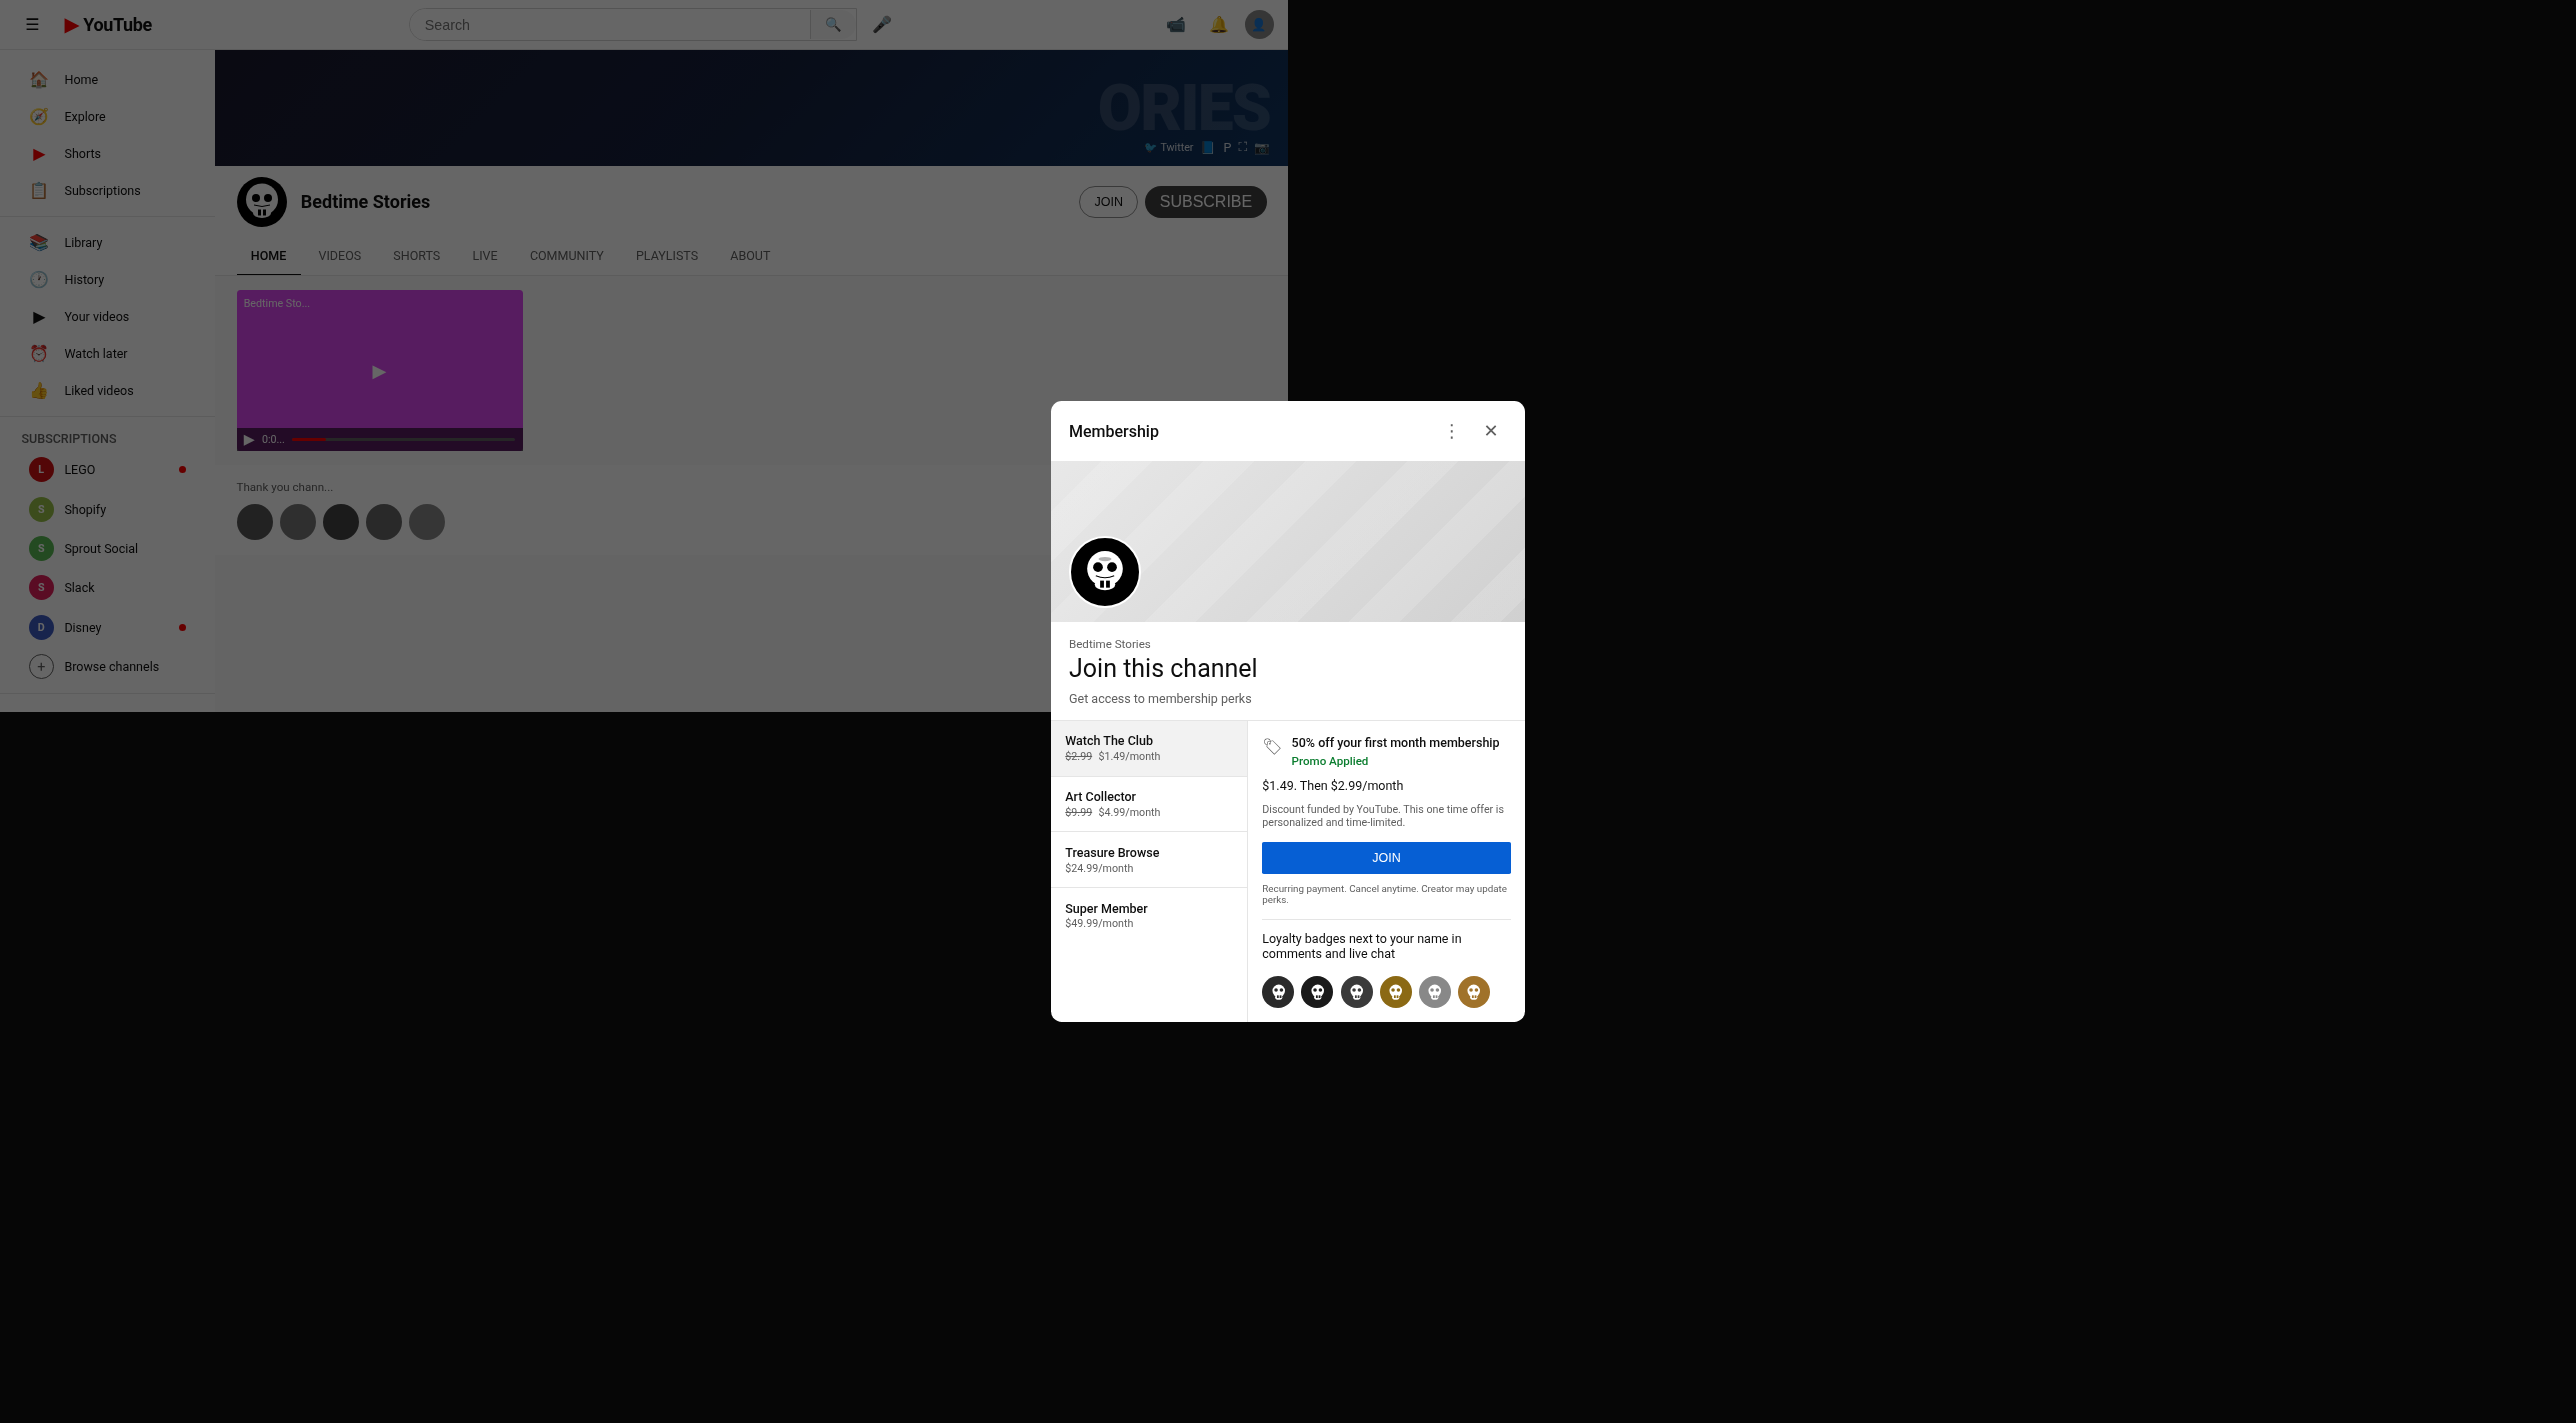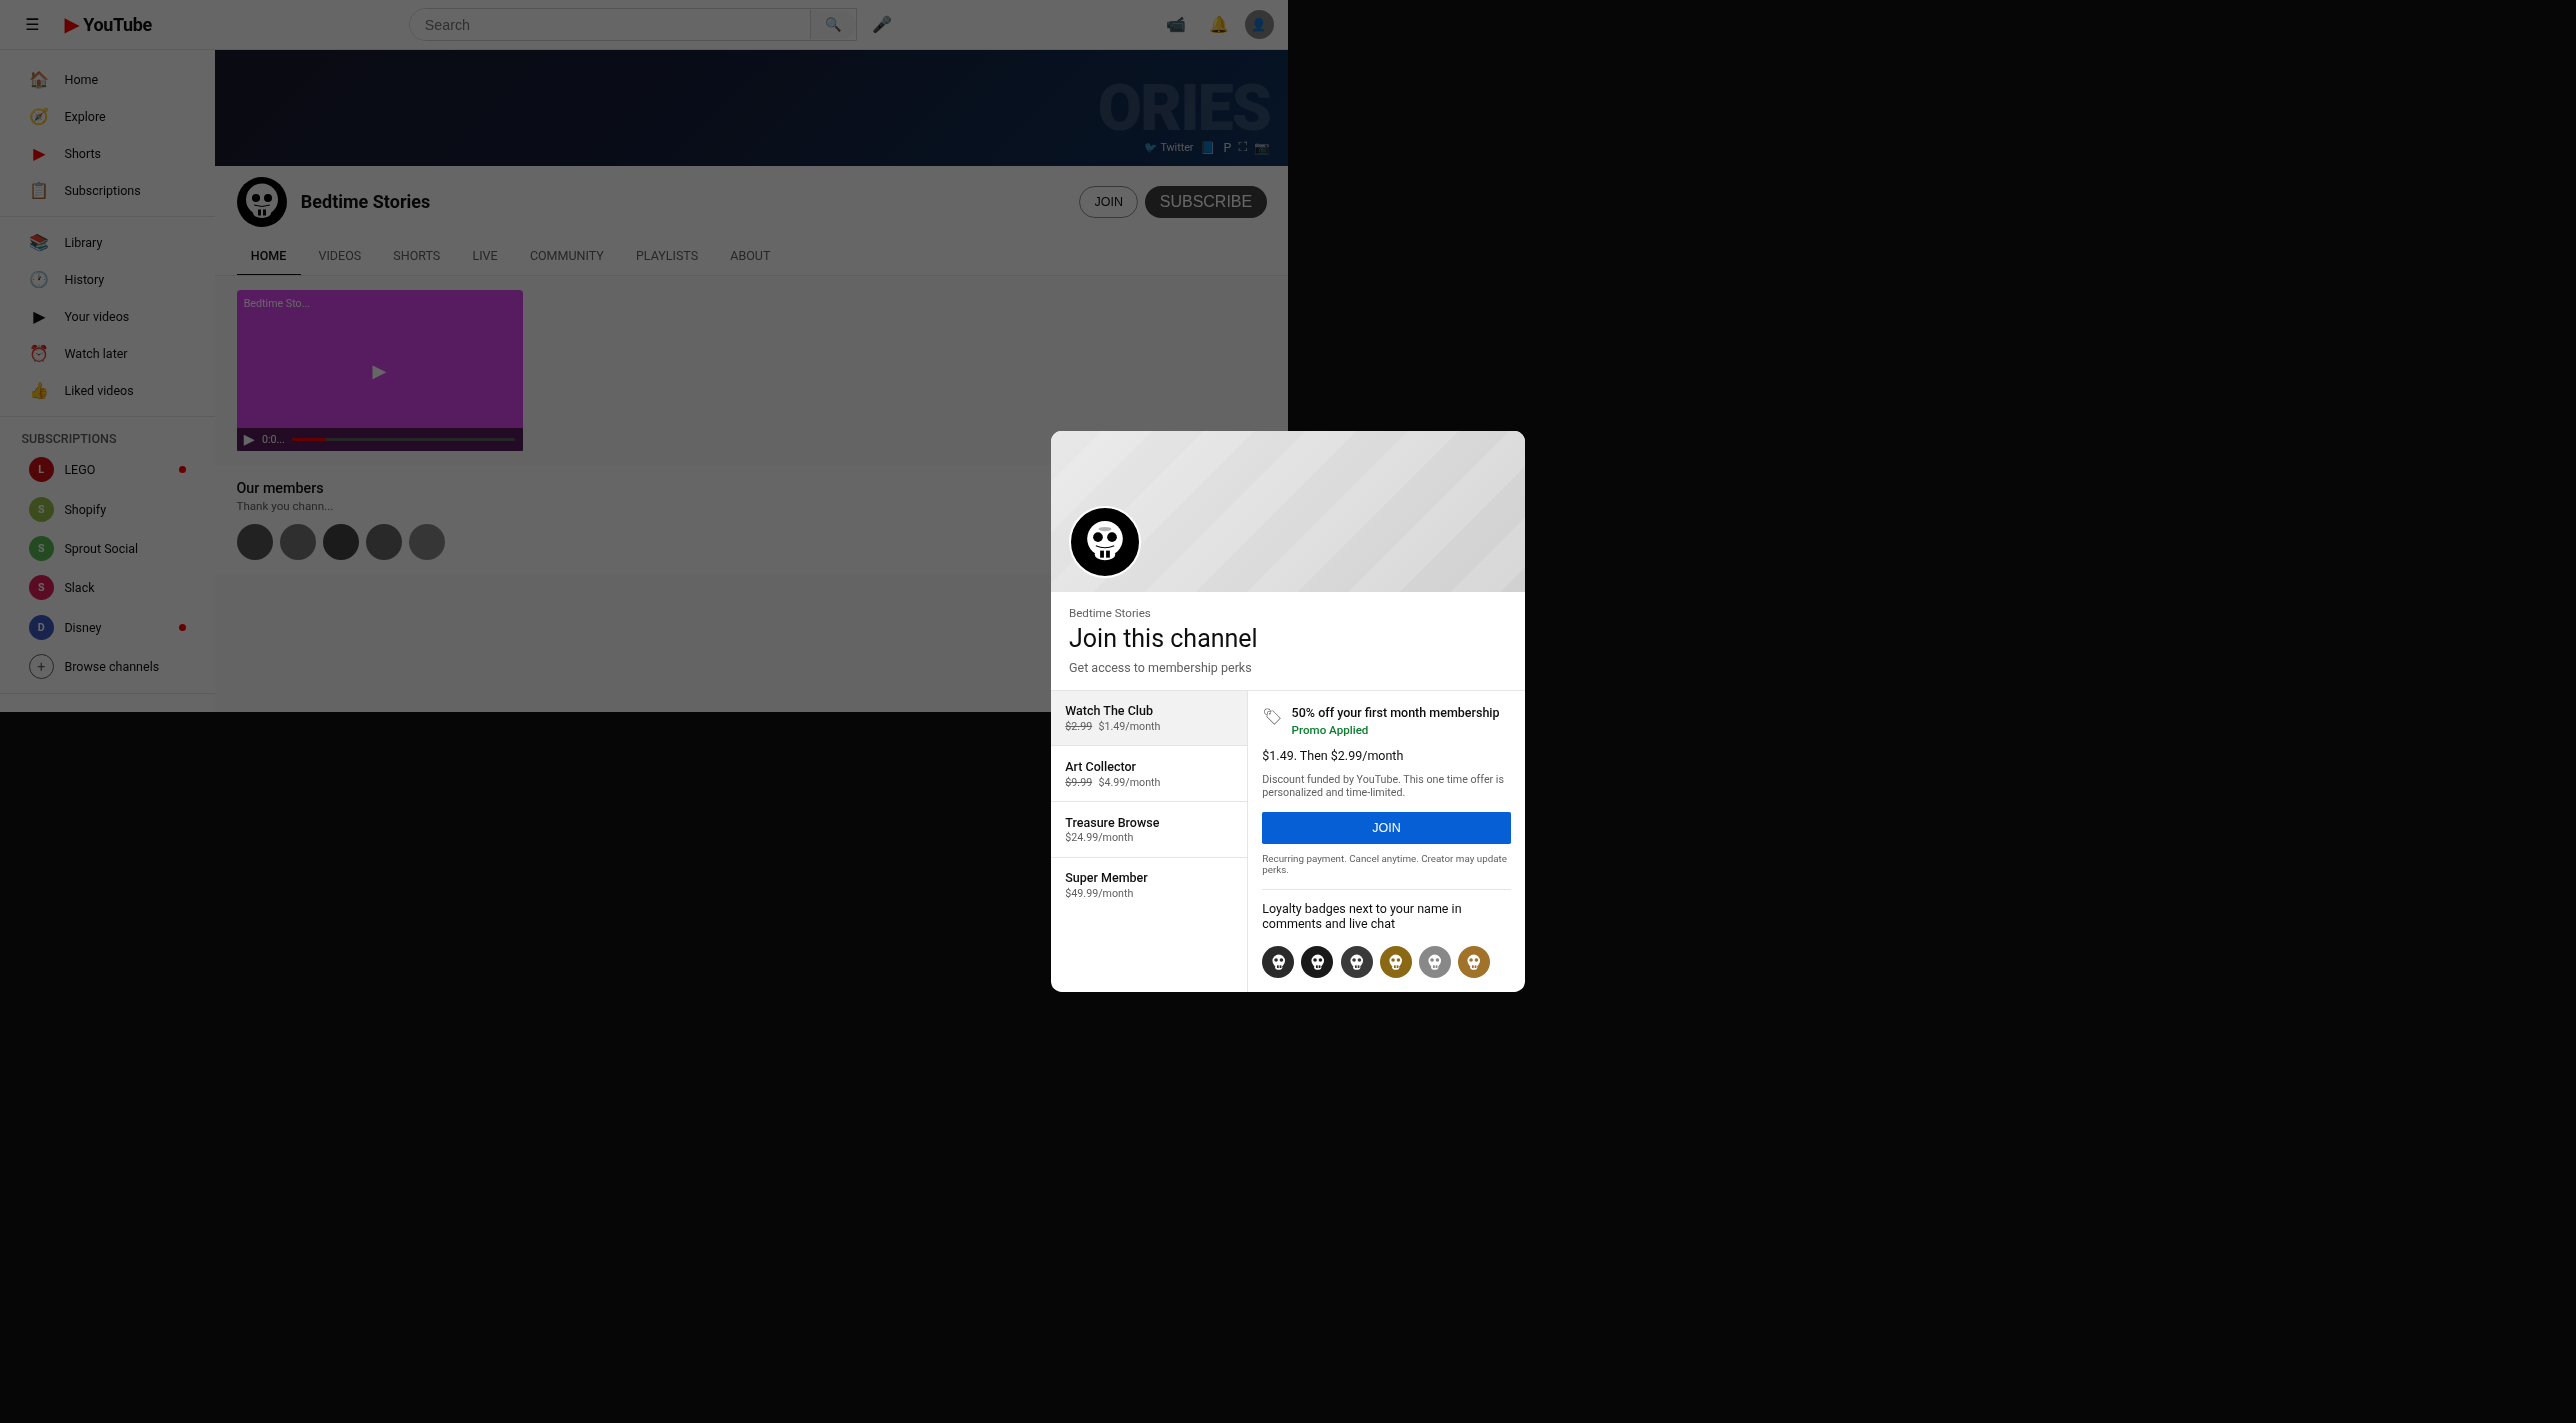--- a/index.html
+++ b/index.html
@@ -376,36 +376,42 @@
       <div class="video-controls">
         <span class="play-btn">▶</span>
         <span class="video-time">0:0...</span>
         <div class="progress-bar">
           <div class="progress-fill"></div>
         </div>
       </div>
     </div>
   </div>
   <div class="members-section">
-    <div class="members-title">Our members</div>
     <div class="members-subtitle">Thank you chann...</div>
     <div class="members-row">
       <div class="member-avatar" style="background:#555;"></div>
       <div class="member-avatar" style="background:#777;"></div>
       <div class="member-avatar" style="background:#444;"></div>
       <div class="member-avatar" style="background:#666;"></div>
       <div class="member-avatar" style="background:#888;"></div>
       <button class="members-join-btn">JOIN</button>
     </div>
   </div>
 </main>
 
 <div class="overlay">
   <div class="modal">
 
+    <div class="modal-header">
+      <span class="modal-title">Membership</span>
+      <div class="modal-header-icons">
+        <button class="modal-header-icon-btn">⋮</button>
+        <button class="modal-header-icon-btn">✕</button>
+      </div>
+    </div>
 
     <div class="modal-banner">
       <div class="modal-banner-pattern"></div>
       <div class="channel-avatar-large">
         <svg class="skull-svg" viewBox="0 0 100 100" xmlns="http://www.w3.org/2000/svg">
           <circle cx="50" cy="44" r="33" fill="white"></circle>
           <ellipse cx="50" cy="73" rx="19" ry="11" fill="white"></ellipse>
           <circle cx="37" cy="41" r="9" fill="black"></circle>
           <circle cx="63" cy="41" r="9" fill="black"></circle>
           <rect x="41" y="66" width="7" height="13" fill="black"></rect>

